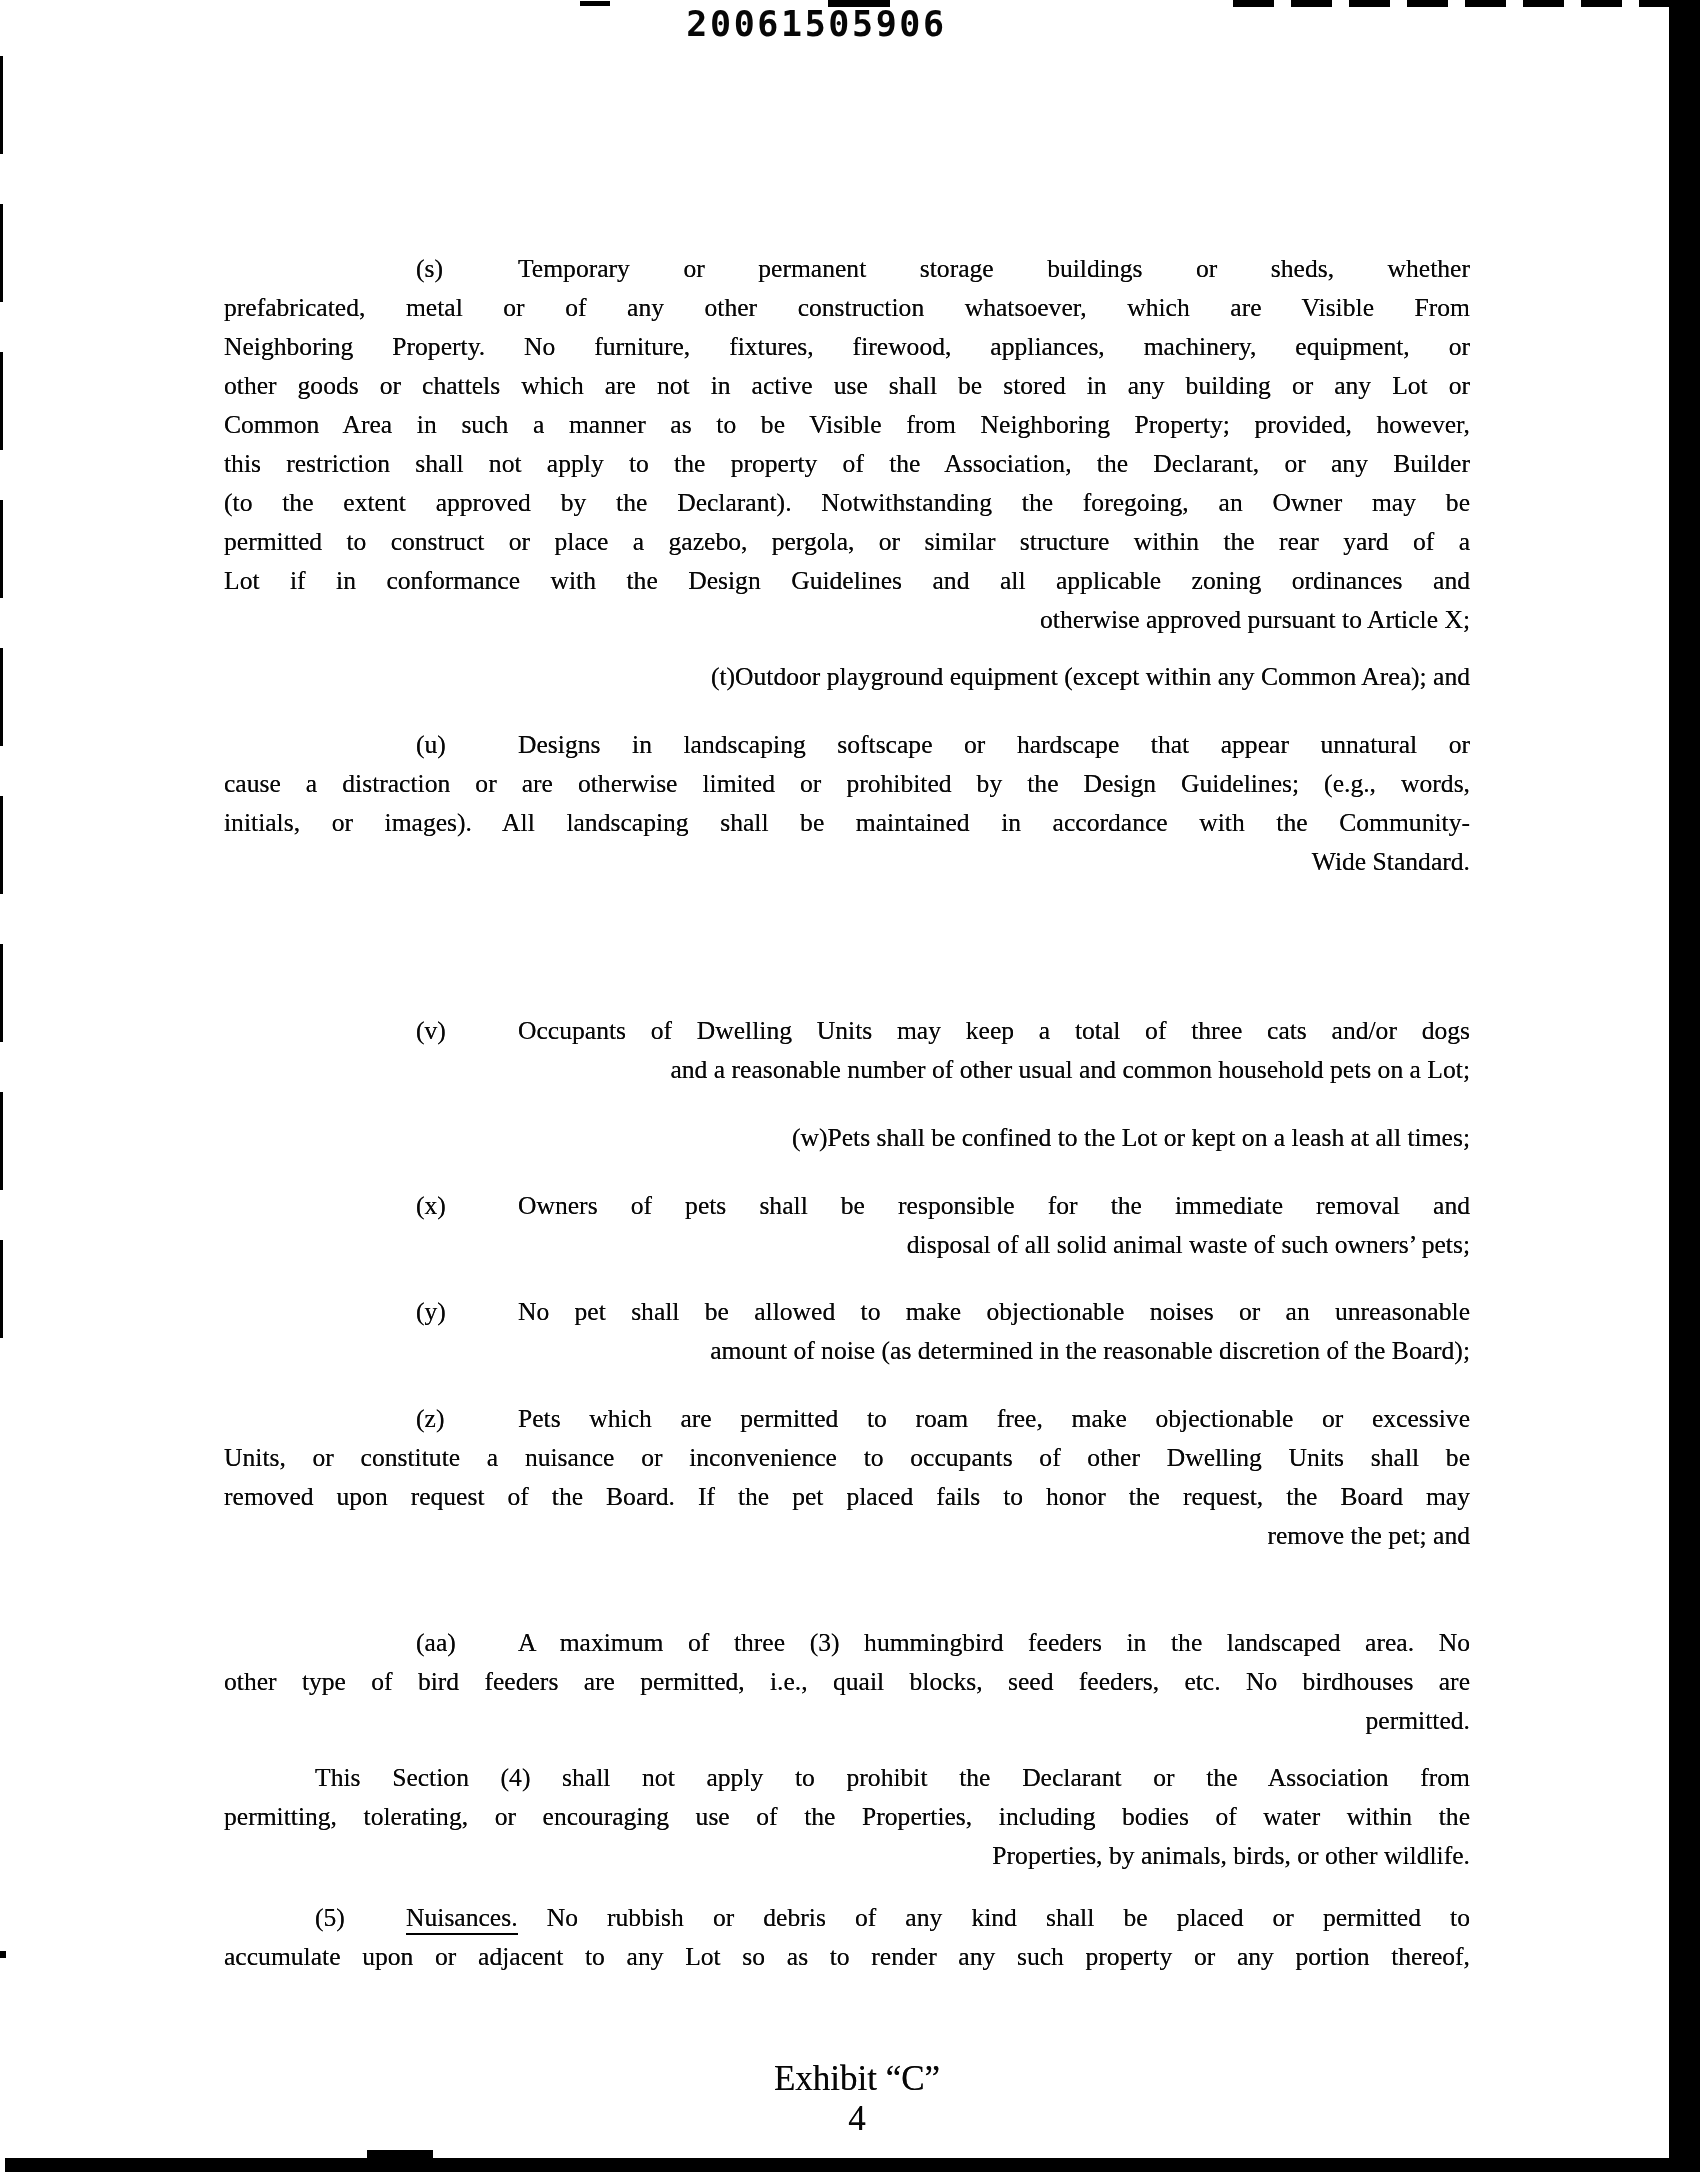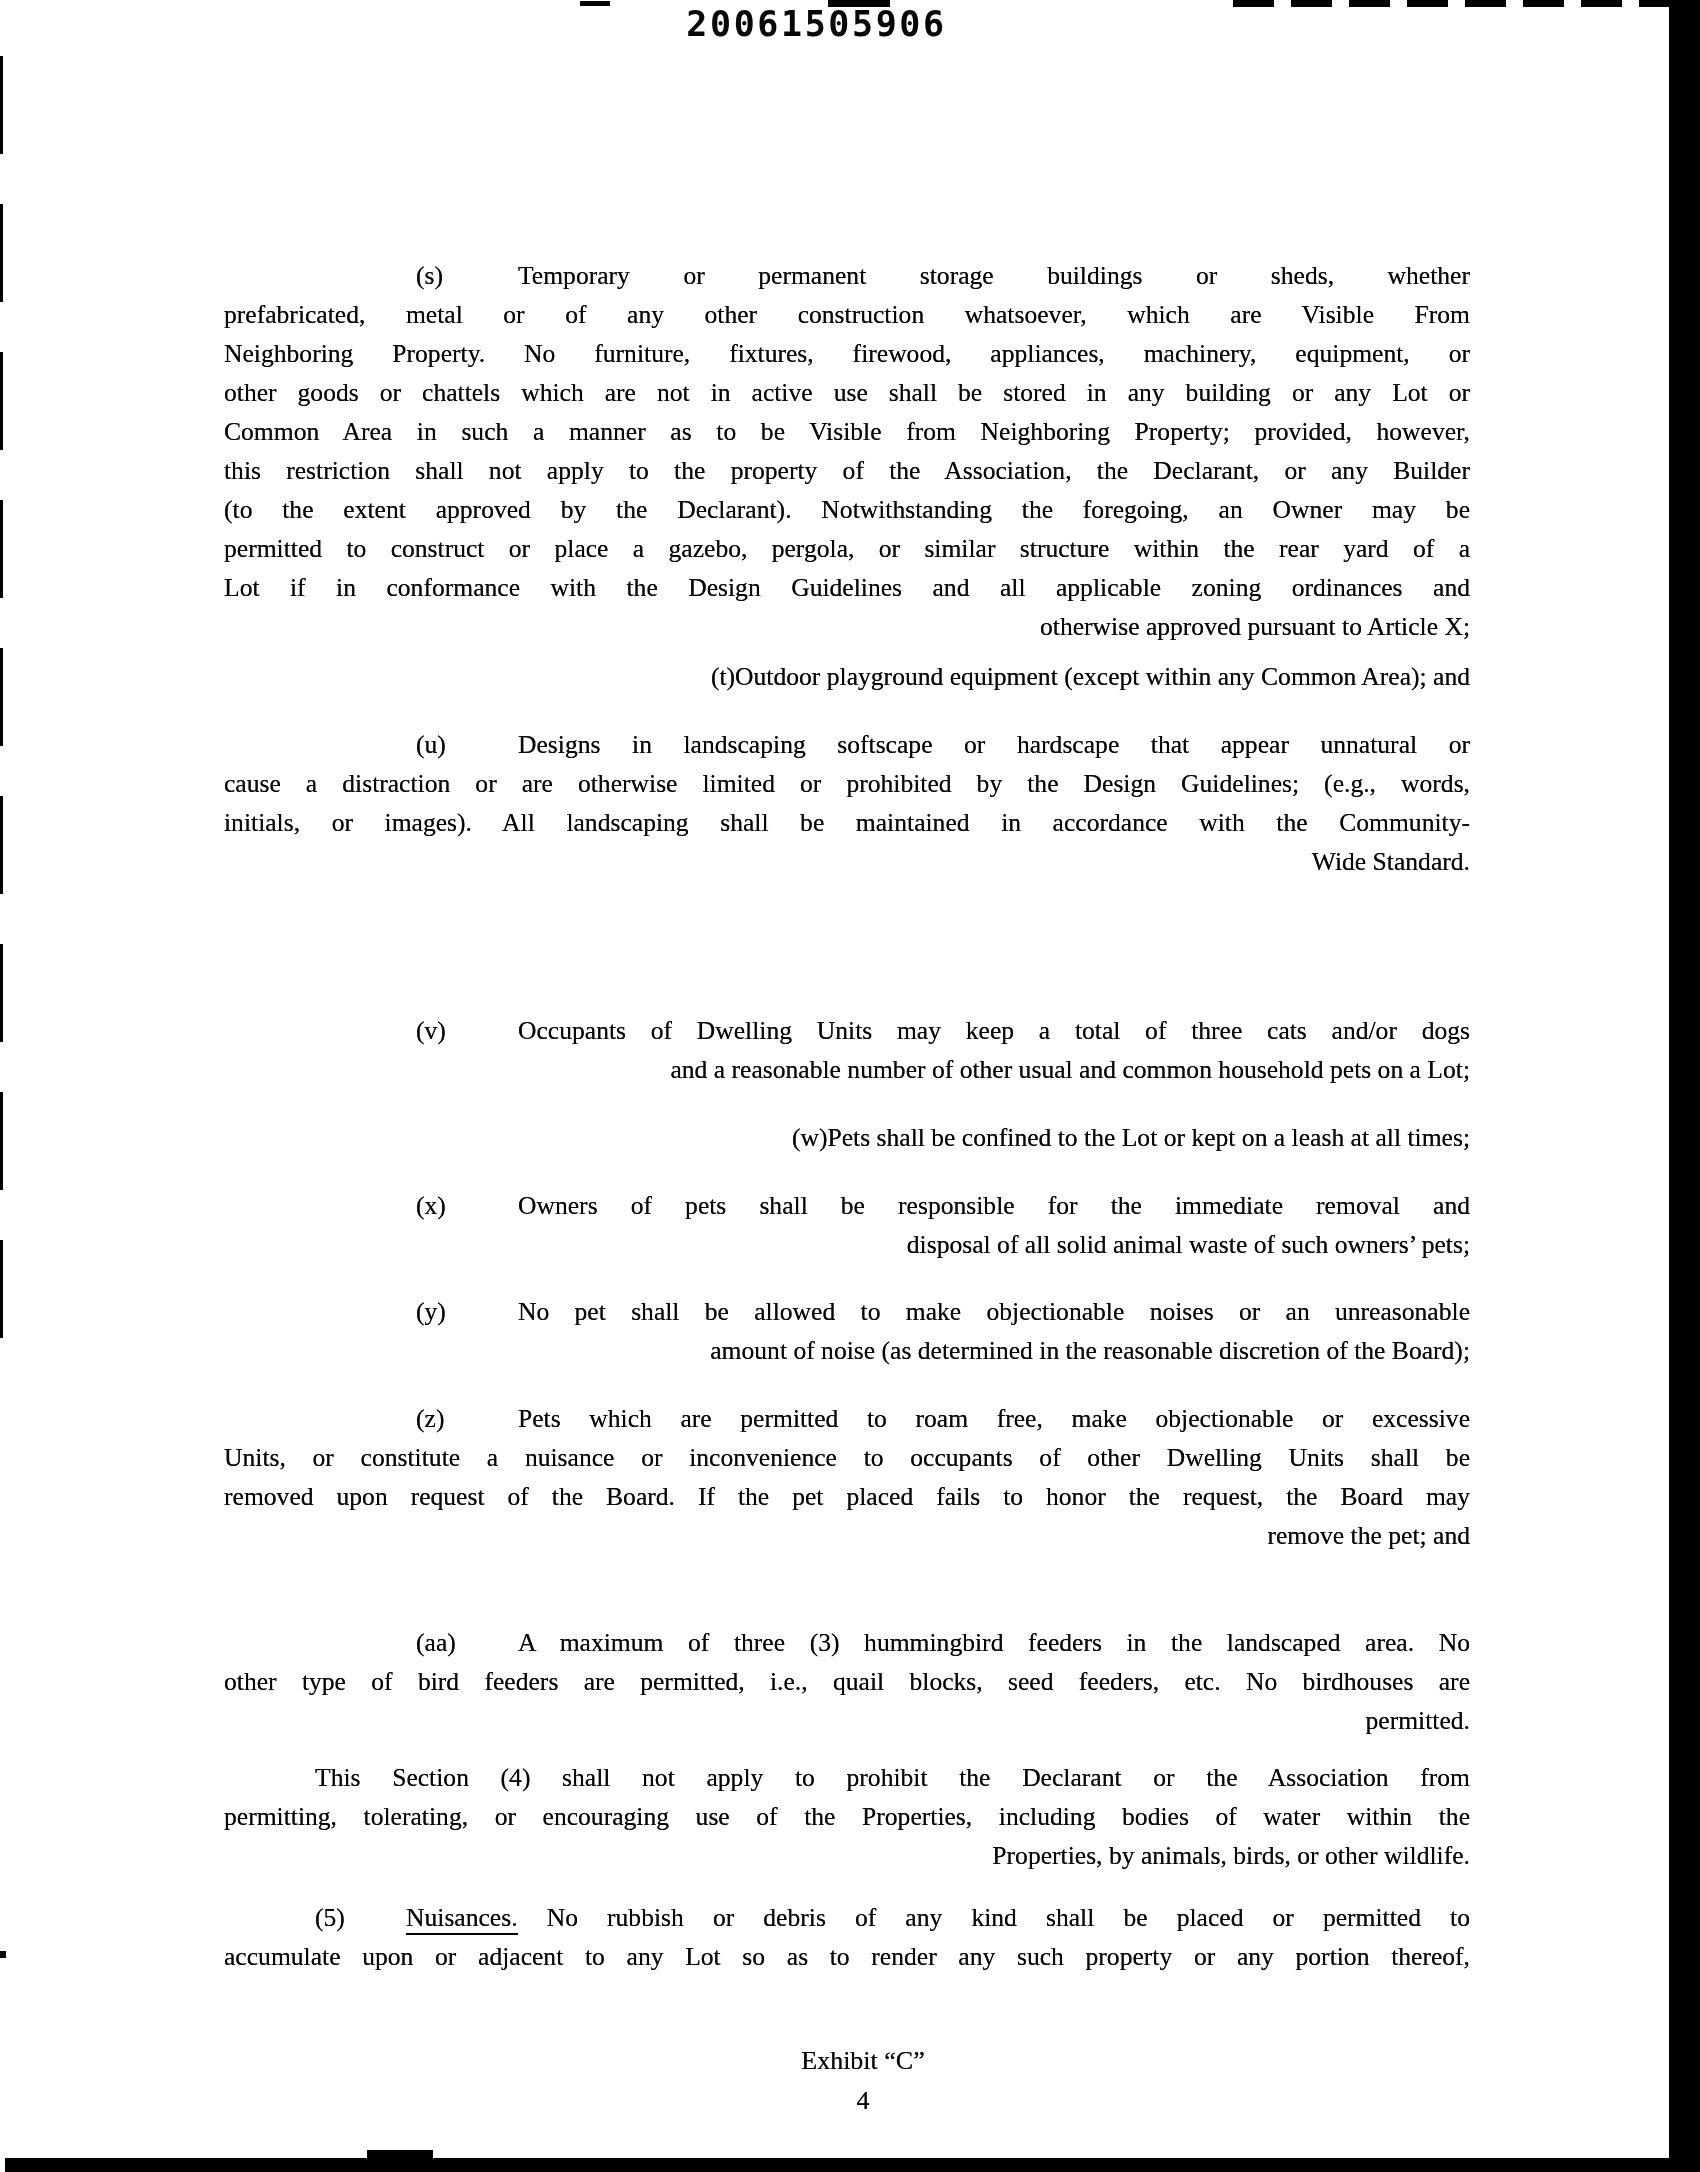--- a/index.html
+++ b/index.html
@@ -19,21 +19,21 @@
     text-shadow:0 0 0.4px rgba(0,0,0,0.75);
     white-space:normal;
   }
   .ln.natural{text-align:right;text-align-last:auto;-moz-text-align-last:auto;}
   .first-hang{padding-left:192px;}
   .first-hang .mk{display:inline-block;width:102px;}
   .first-sec{padding-left:91px;}
   .first-sec .mk{display:inline-block;width:91px;}
   .first-plain{padding-left:91px;}
   .ul{border-bottom:2.6px solid #000;padding-bottom:1.3px;}
-  .footer-line{position:absolute;left:16px;width:1246px;text-align:center;font-size:26px;line-height:39px;text-shadow:0 0 0.4px rgba(0,0,0,0.75);}
+  .footer-line{position:absolute;left:10px;width:1246px;text-align:center;font-size:35px;line-height:39px;text-shadow:0 0 0.4px rgba(0,0,0,0.75);margin-top:18px;}
   
   .art{position:absolute;background:#000;}
   .art-right-bar{left:1669px;top:0;width:31px;height:2172px;}
   .art-bottom-bar{left:5.2px;right:0;bottom:0;height:14.4px;}
   .art-bottom-bump{left:367px;top:2150px;width:66px;height:10.5px;}
   .art-top-dashes{
     left:1233px;top:0;width:436px;height:7.2px;background:none;
     background-image:repeating-linear-gradient(90deg,#000 0 41px,transparent 41px 58px);
   }
   .art-dash-a{left:580px;top:1.3px;width:29.5px;height:5.2px;}
@@ -55,21 +55,21 @@
   <div class="art art-bottom-bar"></div>
   <div class="art art-bottom-bump"></div>
   <div class="art art-top-dashes"></div>
   <div class="art art-dash-a"></div>
   <div class="art art-dash-b"></div>
   <div class="art art-left-line"></div>
   <div class="art art-left-low"></div>
 
   <div class="col">
 
-    <div class="para" style="top:256px">
+    <div class="para" style="top:249px">
       <div class="ln first-hang"><span class="mk">(s)</span><span>Temporary or permanent storage buildings or sheds, whether</span></div>
       <div class="ln">prefabricated, metal or of any other construction whatsoever, which are Visible From</div>
       <div class="ln">Neighboring Property.  No furniture, fixtures, firewood, appliances, machinery, equipment, or</div>
       <div class="ln">other goods or chattels which are not in active use shall be stored in any building or any Lot or</div>
       <div class="ln">Common Area in such a manner as to be Visible from Neighboring Property; provided, however,</div>
       <div class="ln">this restriction shall not apply to the property of the Association, the Declarant, or any Builder</div>
       <div class="ln">(to the extent approved by the Declarant).  Notwithstanding the foregoing, an Owner may be</div>
       <div class="ln">permitted to construct or place a gazebo, pergola, or similar structure within the rear yard of a</div>
       <div class="ln">Lot if in conformance with the Design Guidelines and all applicable zoning ordinances and</div>
       <div class="ln natural">otherwise approved pursuant to Article X;</div>

